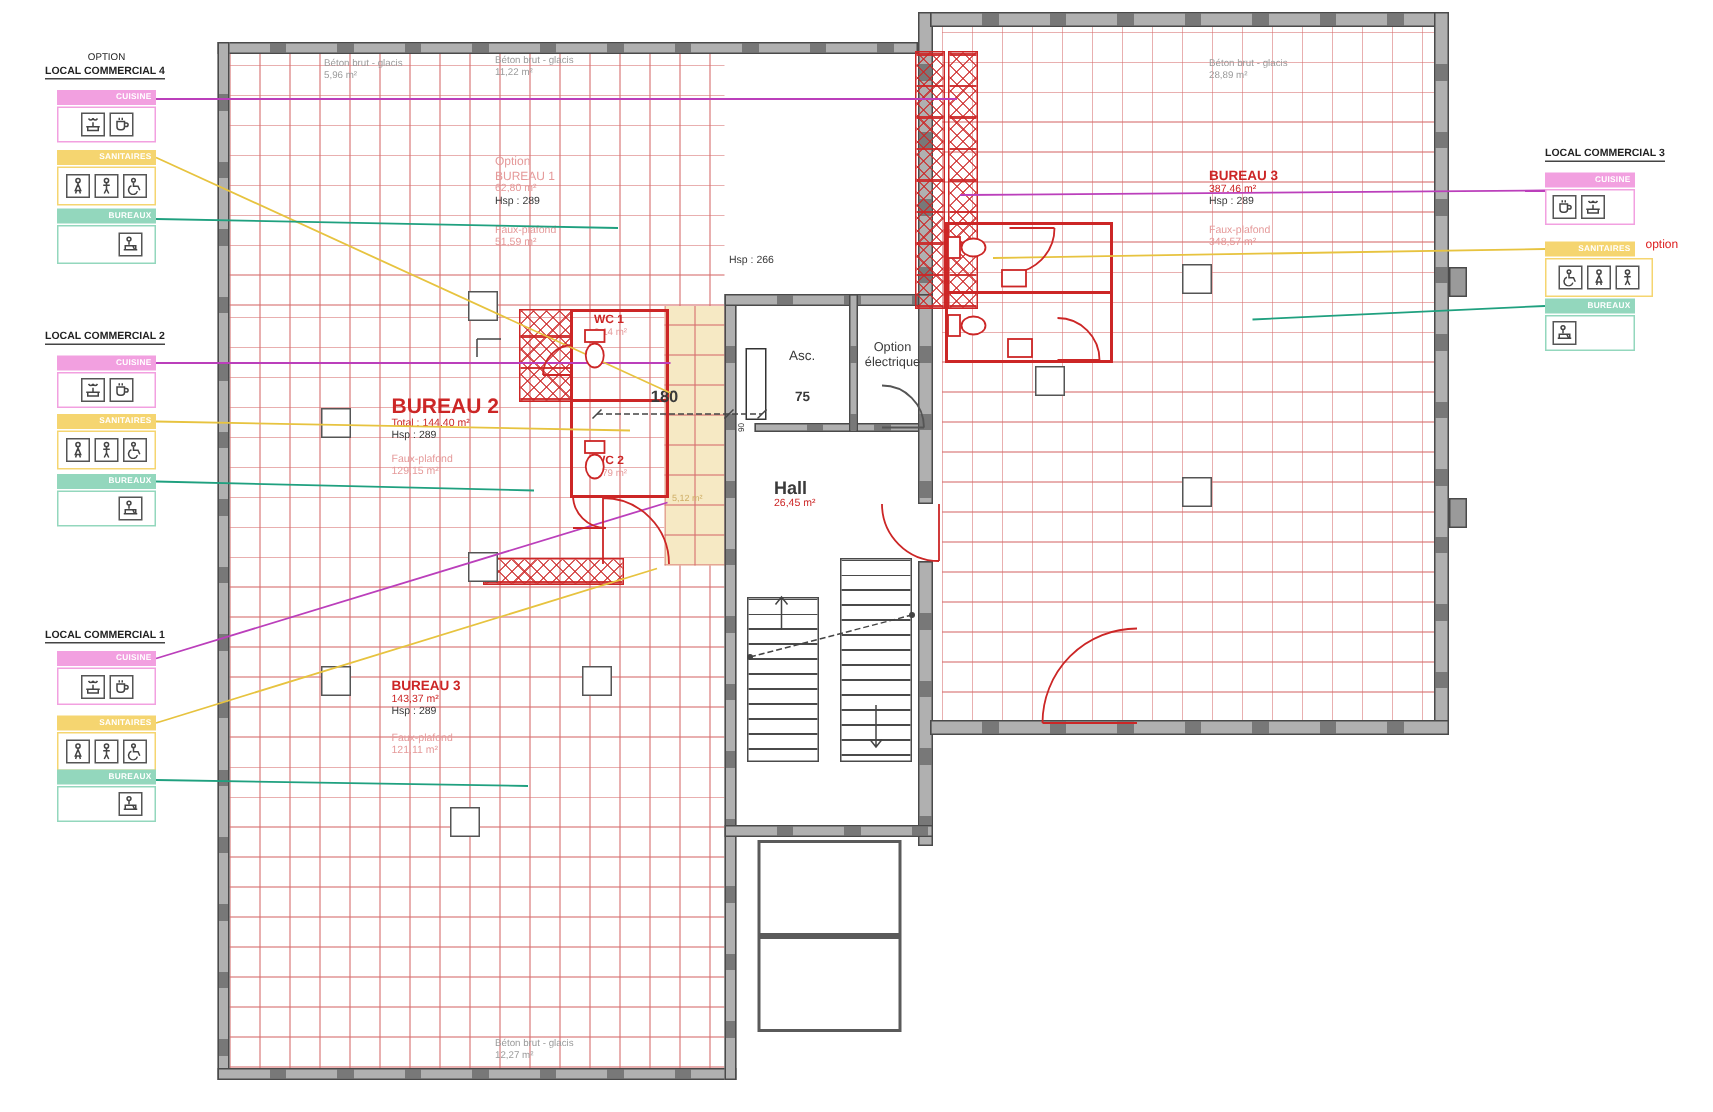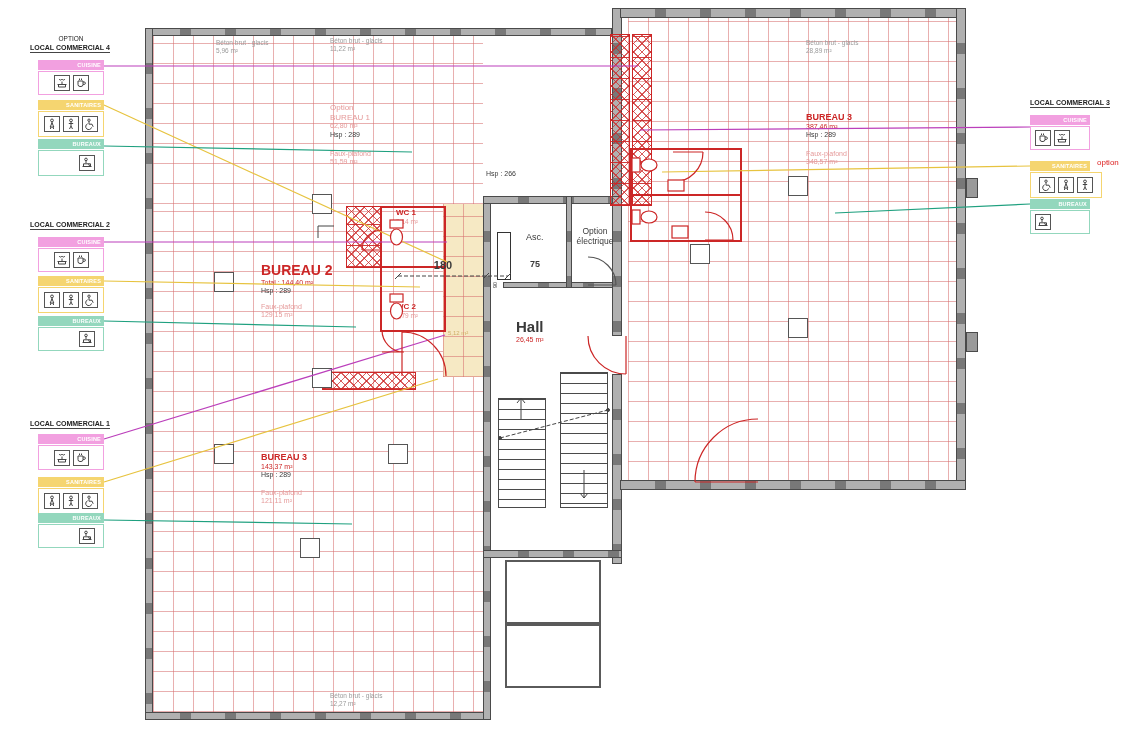--- a/index.html
+++ b/index.html
@@ -157,21 +157,21 @@
   <div class="lbl" style="left:396px;top:208px;">
     <div class="red b" style="font-size:8px;">WC 1</div>
     <div class="pinktx" style="font-size:6.5px;">3,14 m²</div>
     </div>
   <div class="lbl" style="left:396px;top:302px;">
     <div class="red b" style="font-size:8px;">WC 2</div>
     <div class="pinktx" style="font-size:6.5px;">2,79 m²</div>
     </div>
 
   <div class="lbl" style="left:516px;top:318px;">
-    <div class="dark b" style="font-size:15px;">Hall</div>
+    <div class="dark b" style="font-size:12px;">Hall</div>
     <div class="red" style="font-size:7px;">26,45 m²</div>
     </div>
 
   <div class="lbl dark" style="left:526px;top:232px;font-size:9px;">Asc.</div>
 
   <div class="lbl dark" style="left:564px;top:226px;width:62px;text-align:center;font-size:8.5px;white-space:normal;">
     <div>Option</div>
     <div>électrique</div>
     </div>
 

